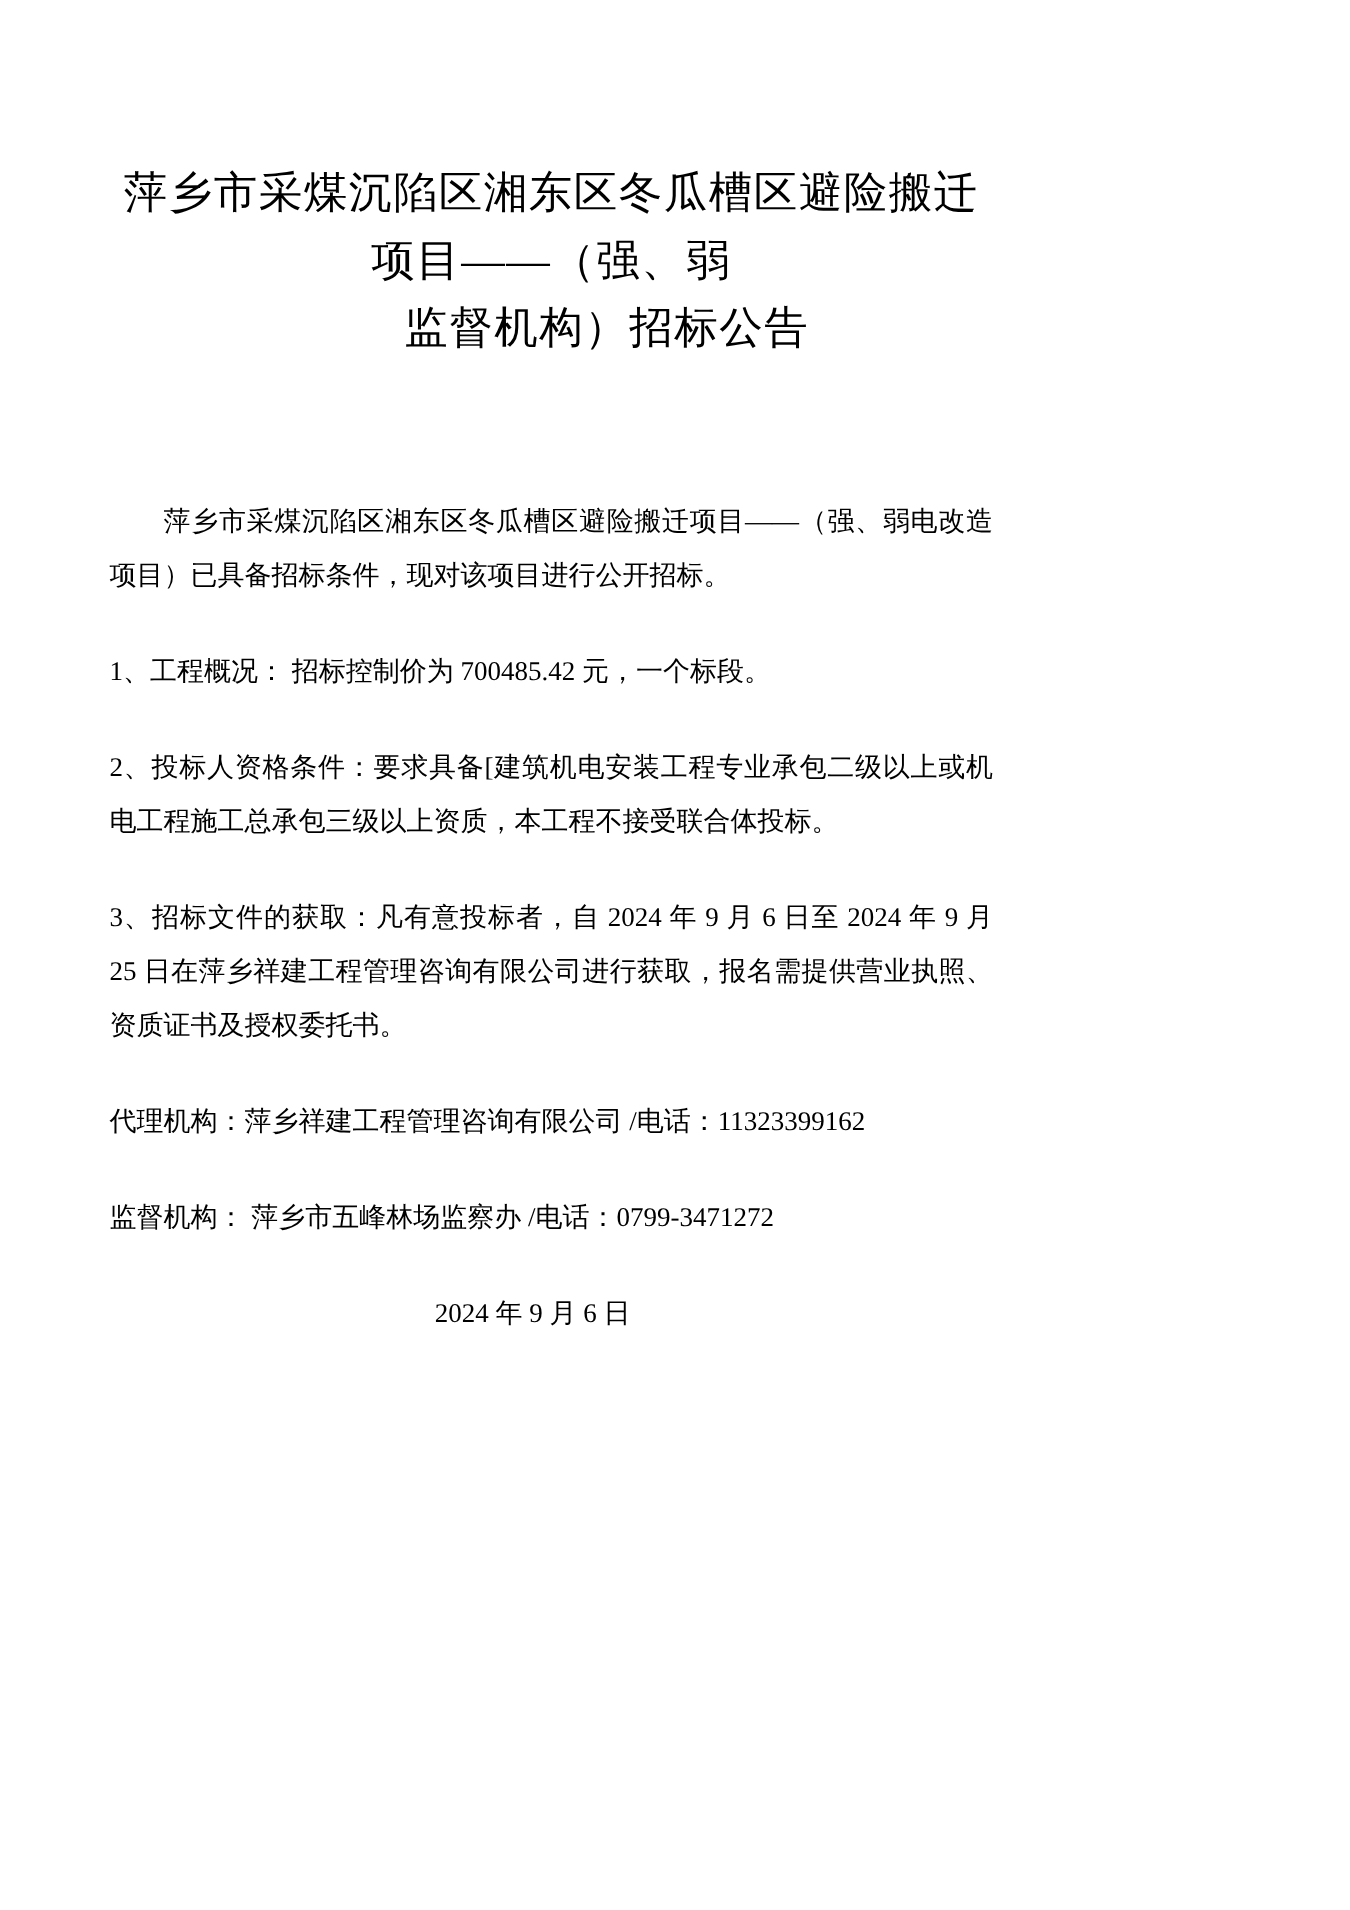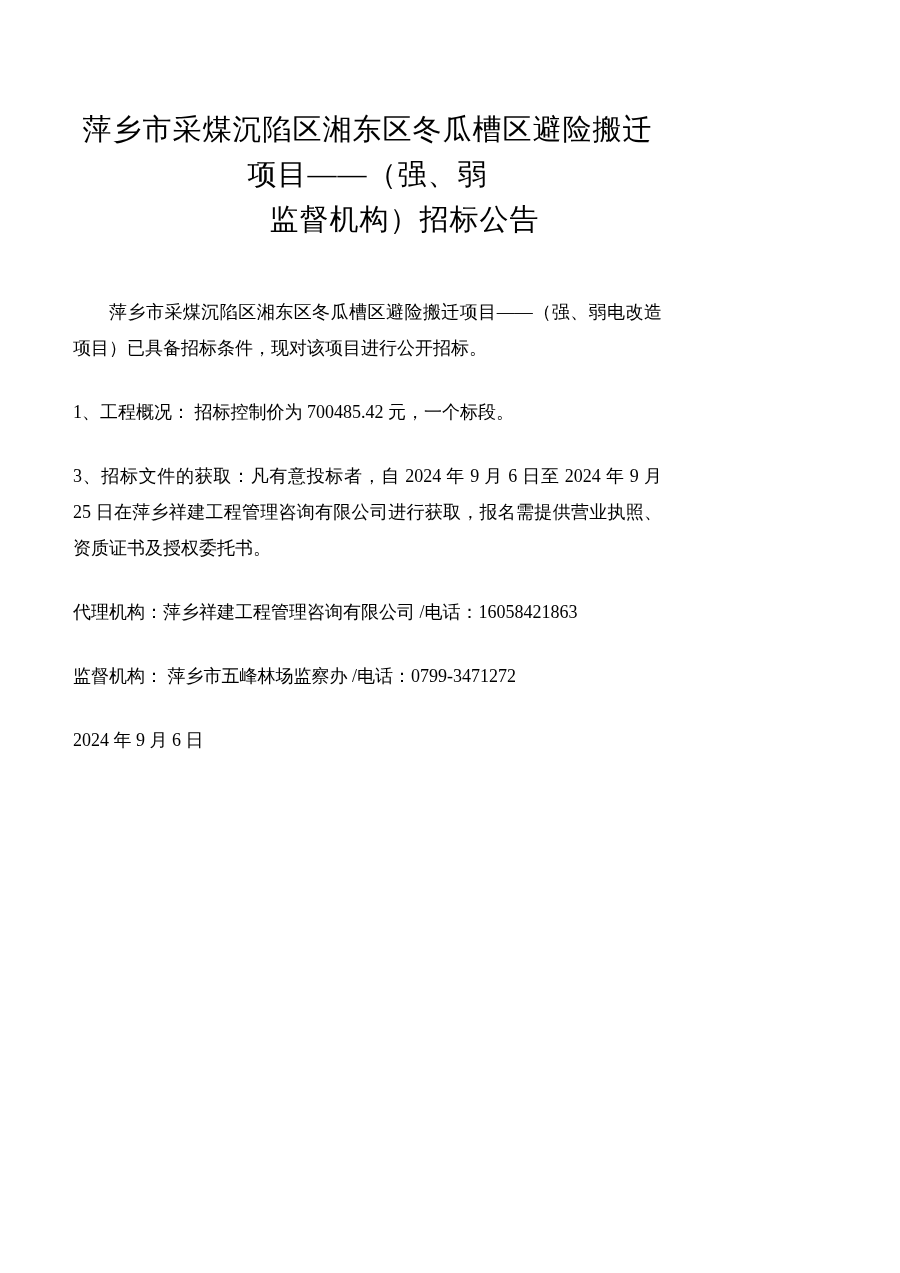--- a/index.html
+++ b/index.html
@@ -25,44 +25,45 @@
     letter-spacing: 1px;
   }
   .title .t-line { display: block; }
   .title .t-line2 { transform: translateX(37px); }
   .para {
     text-align: justify;
     margin-bottom: 28px;
     margin-top: 20px;
   }
   .intro {
-    margin-top: 52px;
+    margin-top: 87px;
     text-indent: 36px;
   }
   .date-line {
-    text-align: left;
+    text-align: center;
     padding-right: 25px;
   }
 </style>
 </head>
 <body>
 
 <div class="page">
   <h1 class="title">
     <span class="t-line t-line1">萍乡市采煤沉陷区湘东区冬瓜槽区避险搬迁项目——（强、弱</span>
     <span class="t-line t-line2">监督机构）招标公告</span>
   </h1>
 
   <p class="para intro">萍乡市采煤沉陷区湘东区冬瓜槽区避险搬迁项目——（强、弱电改造项目）已具备招标条件，现对该项目进行公开招标。</p>
 
   <p class="para">1、工程概况： 招标控制价为 700485.42 元，一个标段。</p>
 
+  <p class="para">2、投标人资格条件：要求具备[建筑机电安装工程专业承包二级以上或机电工程施工总承包三级以上资质，本工程不接受联合体投标。</p>
 
   <p class="para">3、招标文件的获取：凡有意投标者，自 2024 年 9 月 6 日至 2024 年 9 月 25 日在萍乡祥建工程管理咨询有限公司进行获取，报名需提供营业执照、资质证书及授权委托书。</p>
 
 
 
-  <p class="para">代理机构：萍乡祥建工程管理咨询有限公司 /电话：16058421863</p>
+  <p class="para">代理机构：萍乡祥建工程管理咨询有限公司 /电话：11323399162</p>
 
   <p class="para">监督机构： 萍乡市五峰林场监察办 /电话：0799-3471272</p>
 
   <p class="para date-line">2024 年 9 月 6 日</p>
 </div>
 
 </body></html>

